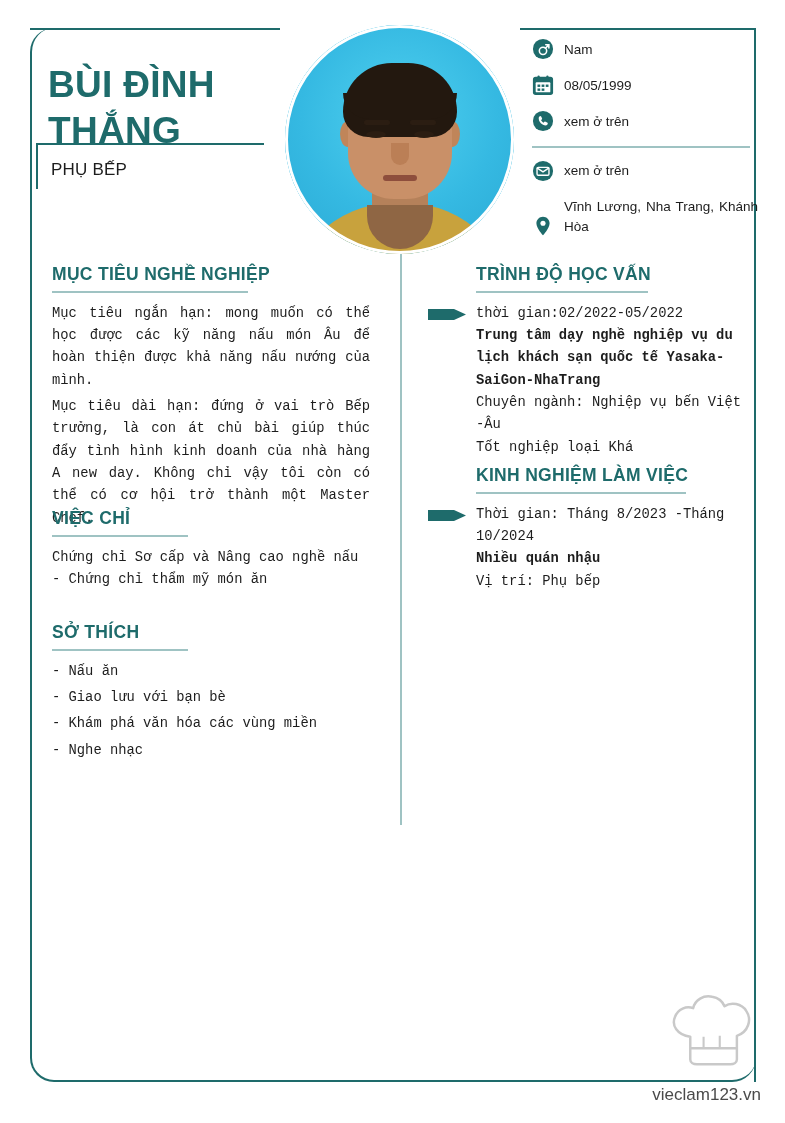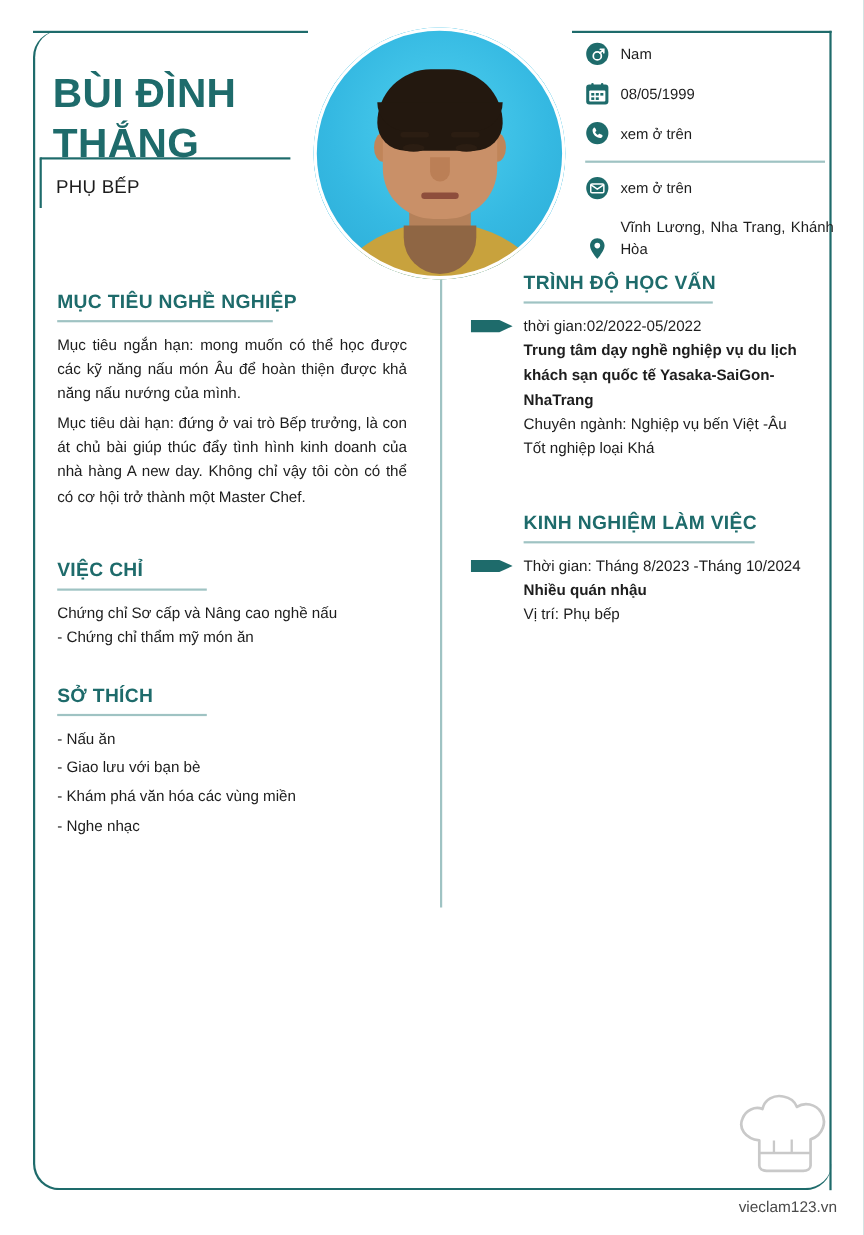--- a/index.html
+++ b/index.html
@@ -245,20 +245,21 @@
   }
   .sec-rule {
     height: 1.5px;
     background: #9fc3c3;
     margin-bottom: 10px;
   }
   .body-text {
     font-size: 13.8px;
     line-height: 1.62;
     color: #1d1d1d;
+    font-family: Liberation Mono, monospace;
   }
   .just { text-align: justify; }
   .bold { font-weight: bold; }
 
   
   .entry { position: relative; padding-left: 0; }
   .arrow {
     position: absolute;
     left: -48px; top: 4px;
     width: 40px; height: 13px;
@@ -266,21 +267,21 @@
 
   
   .logo {
     position: absolute;
     right: 22px; bottom: 52px;
     width: 96px; height: 78px;
   }
   .site {
     position: absolute;
     right: 24px; bottom: 18px;
-    font-size: 14px;
+    font-size: 17px;
     color: #4a4a4a;
   }
 </style>
 </head>
 <body>
 
 <div id="cv">
 
   <div class="frame"></div>
   <div class="frame-top-left"></div>
@@ -393,21 +394,21 @@
 
   <div class="sec" style="left:52px; top:622px; width:318px;">
     <div class="sec-title">SỞ THÍCH</div>
     <div class="sec-rule" style="width:136px;"></div>
     <div class="body-text" style="margin-bottom:4px;">- Nấu ăn</div>
     <div class="body-text" style="margin-bottom:4px;">- Giao lưu với bạn bè</div>
     <div class="body-text" style="margin-bottom:4px;">- Khám phá văn hóa các vùng miền</div>
     <div class="body-text">- Nghe nhạc</div>
   </div>
 
-  <div class="sec" style="left:476px; top:247px; width:272px;">
+  <div class="sec" style="left:476px; top:264px; width:272px;">
     <div class="sec-title">TRÌNH ĐỘ HỌC VẤN</div>
     <div class="sec-rule" style="width:172px;"></div>
     <div class="entry">
       <span class="arrow">
         <svg viewBox="0 0 40 13" width="40" height="13">
           <path d="M0 1 L26 1 L38 6.5 L26 12 L0 12 Z" fill="#1e6b6b"></path>
         </svg>
       </span>
       <div class="body-text">thời gian:02/2022-05/2022</div>
       <div class="body-text bold">Trung tâm dạy nghề nghiệp vụ du lịch khách sạn quốc tế Yasaka-SaiGon-NhaTrang</div>

